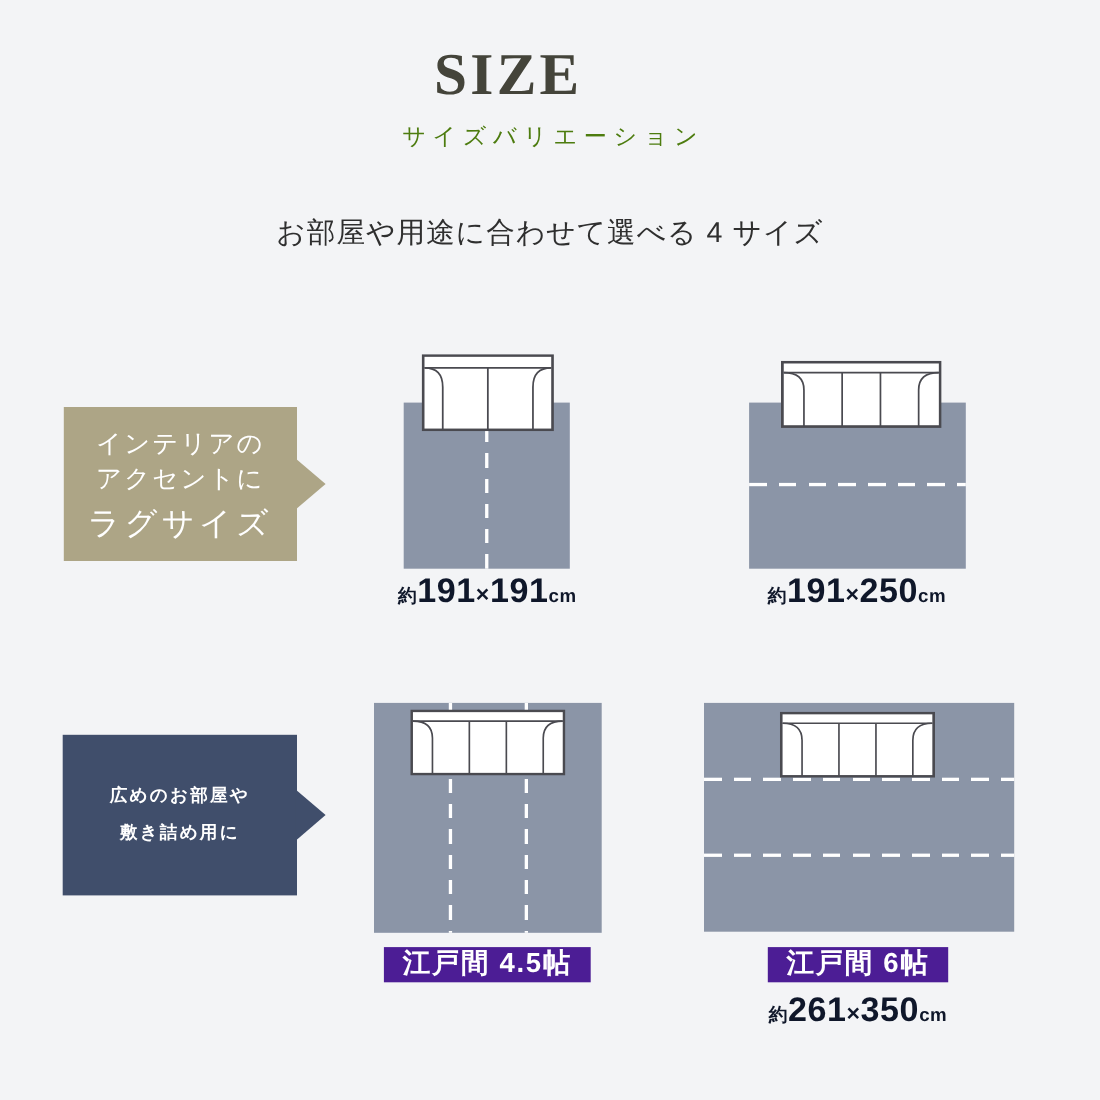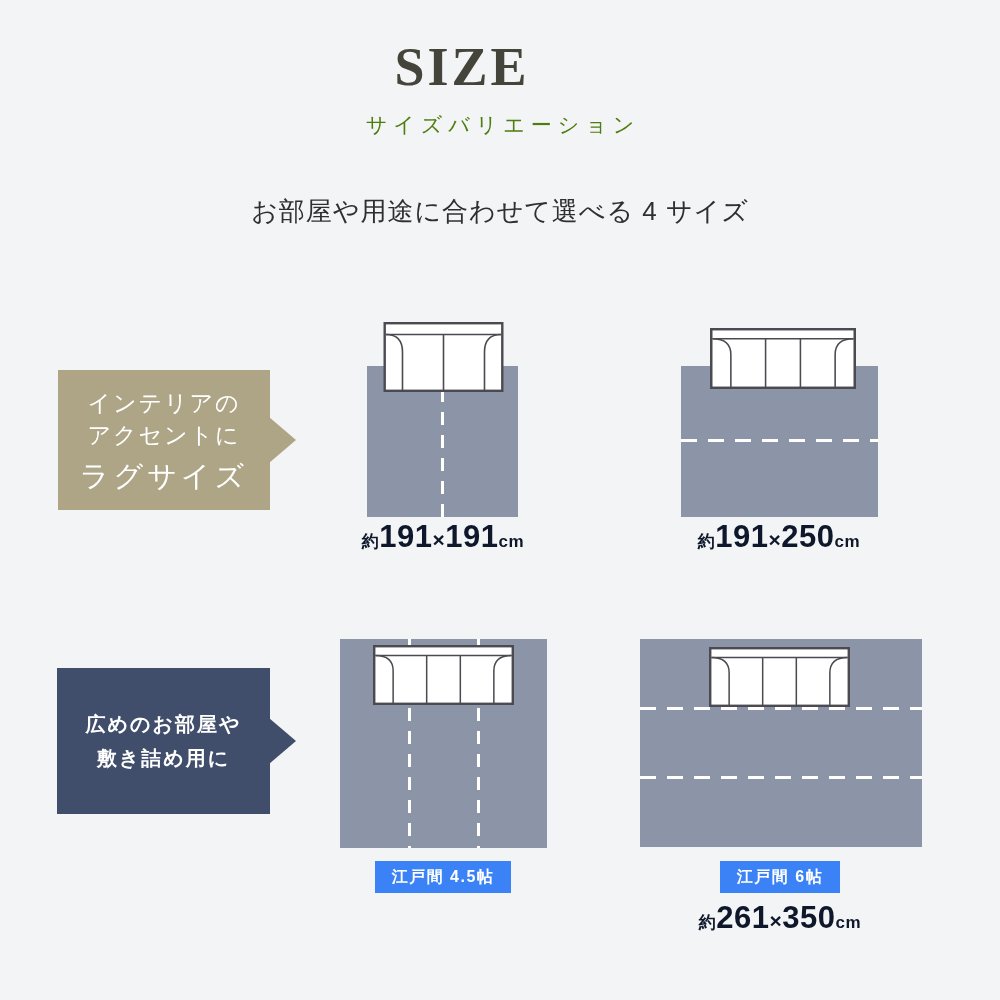--- a/index.html
+++ b/index.html
@@ -47,21 +47,21 @@
   .badge .arrow {
     position: absolute; right: -26px; top: 50%;
     transform: translateY(-50%);
     width: 0; height: 0;
     border-top: 23px solid transparent;
     border-bottom: 23px solid transparent;
   }
   .badge-tan  .arrow { border-left: 27px solid #ada586; }
   .badge-navy .arrow { border-left: 27px solid #404e6b; }
   .badge .line { font-size: 23px; font-weight: 400; letter-spacing: 2px; line-height: 32px; }
-  .badge-navy .line { font-size: 20px; font-weight: 600; line-height: 34px; }
+  .badge-navy .line { font-size: 16px; font-weight: 600; line-height: 34px; }
   .badge .big { font-size: 29px; font-weight: 500; letter-spacing: 4px; margin-top: 8px; line-height: 1.2; }
   .badge-navy .big { font-size: 31px; font-weight: 600; letter-spacing: 3px; }
   
   .rug { position: absolute; background: #8b95a7; }
   .rug-1 { left: 367px; top: 366px; width: 151px; height: 151px; }
   .rug-2 { left: 681px; top: 366px; width: 197px; height: 151px; }
   .rug-3 { left: 340px; top: 639px; width: 207px; height: 209px; }
   .rug-4 { left: 640px; top: 639px; width: 282px; height: 208px; }
   .dash-v {
     position: absolute; top: 0; bottom: 0; width: 3px;
@@ -87,22 +87,22 @@
   .size-label .unit  { font-size: 17px; font-weight: 700; }
   .size-label .times { font-size: 21px; font-weight: 700; }
   .label-1 { left: 333px; top: 519px; }
   .label-2 { left: 669px; top: 519px; }
   .label-3 { left: 333px; top: 900px; }
   .label-4 { left: 670px; top: 900px; }
   .tag-wrap { position: absolute; width: 200px; text-align: center; }
   .tag-3 { left: 343px; top: 861px; }
   .tag-4 { left: 680px; top: 861px; }
   .tag {
-    display: inline-block; background: #3b82f6; color: #ffffff;
-    font-size: 16px; font-weight: 700; letter-spacing: 1.5px;
+    display: inline-block; background: #4c1d95; color: #ffffff;
+    font-size: 25px; font-weight: 700; letter-spacing: 1.5px;
     padding: 3px 17px 4px; line-height: 25px; white-space: nowrap;
   }
 </style>
 </head>
 <body>
 
 <div class="canvas">
 
   <div class="title">SIZE</div>
   <div class="subtitle">サイズバリエーション</div>

